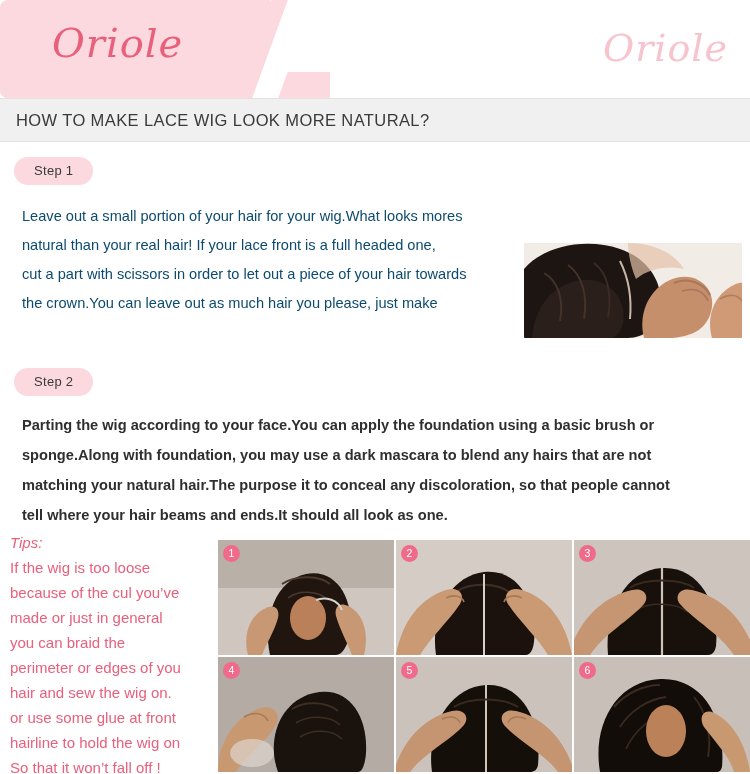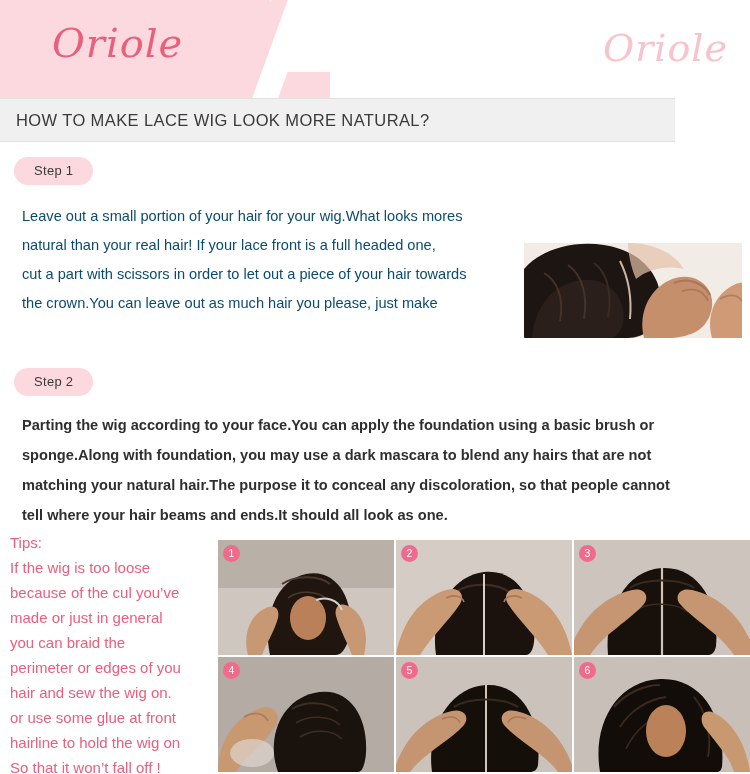--- a/index.html
+++ b/index.html
@@ -17,20 +17,21 @@
     overflow: hidden;
   }
 
   
   .banner {
     position: relative;
     width: 750px;
     height: 98px;
     background: #ffffff;
     overflow: hidden;
+    border-radius: 8px;
   }
   .banner-pink-left {
     position: absolute;
     left: 0;
     top: 0;
     width: 270px;
     height: 98px;
     background: #fbd9de;
   }
   .banner-pink-bottom {
@@ -78,21 +79,21 @@
     font-style: italic;
     font-size: 38px;
     color: #f7c3cd;
     letter-spacing: 1px;
     white-space: nowrap;
   }
 
   
   .title-bar {
     position: relative;
-    width: 675px;
+    width: 750px;
     height: 44px;
     background: #f0f0f0;
     border-top: 1px solid #e2e2e2;
     border-bottom: 1px solid #e2e2e2;
     display: flex;
     align-items: center;
   }
   .title-bar .title-text {
     padding-left: 16px;
     font-size: 16.5px;
@@ -152,21 +153,21 @@
   
   .tips-block {
     position: absolute;
     left: 10px;
     top: 530px;
     width: 210px;
     color: #e8607c;
     font-size: 15px;
     line-height: 25px;
   }
-  .tips-block .tips-label { display: block; }
+  .tips-block .tips-label { display: block; font-style: italic; }
   .tips-block p { margin: 0; }
 
   
   .photo-grid {
     position: absolute;
     left: 218px;
     top: 540px;
     width: 532px;
     height: 232px;
     display: grid;

